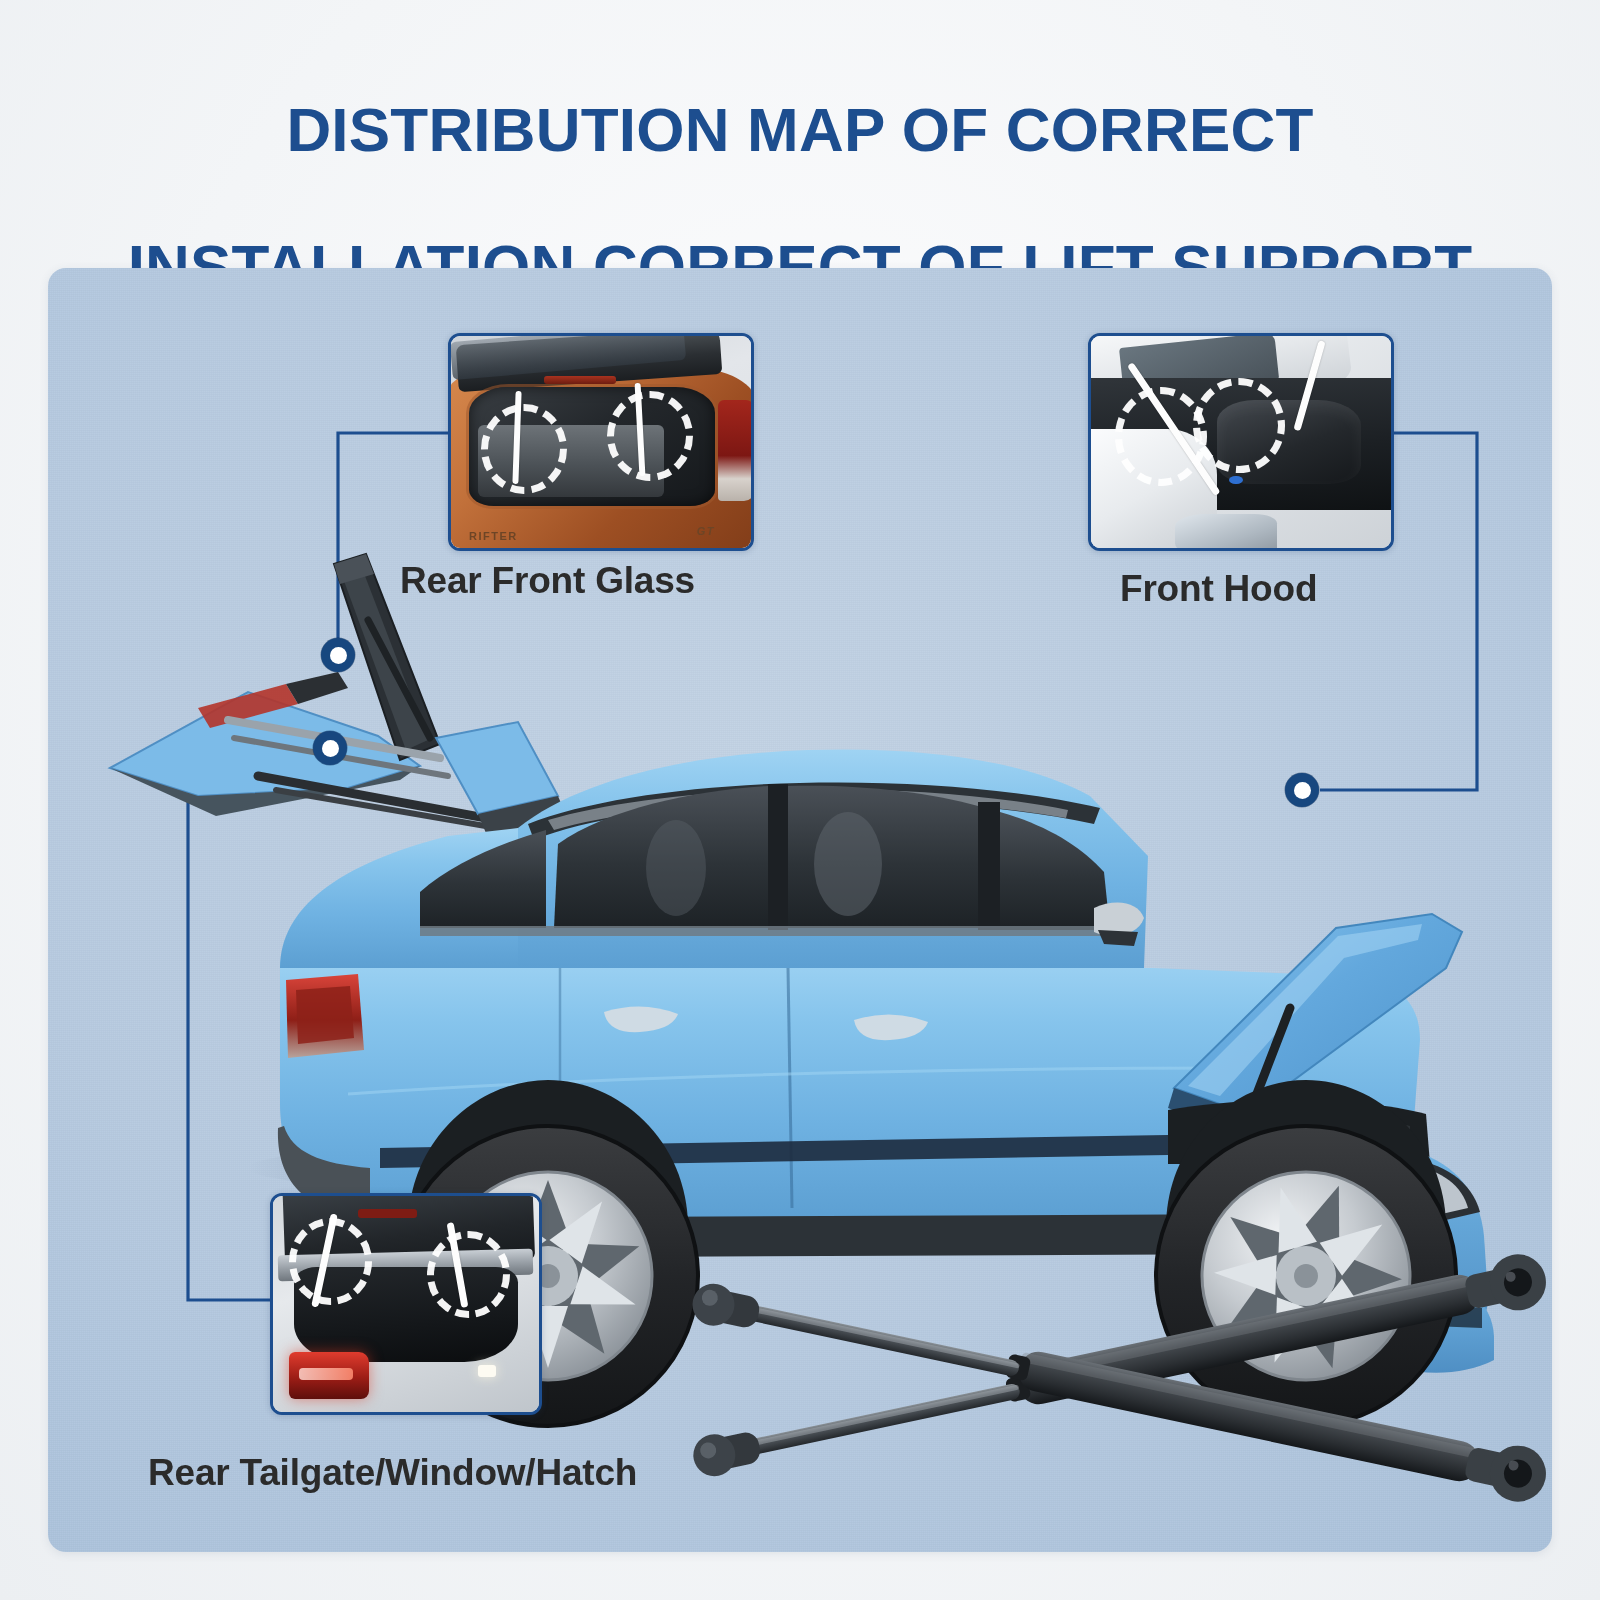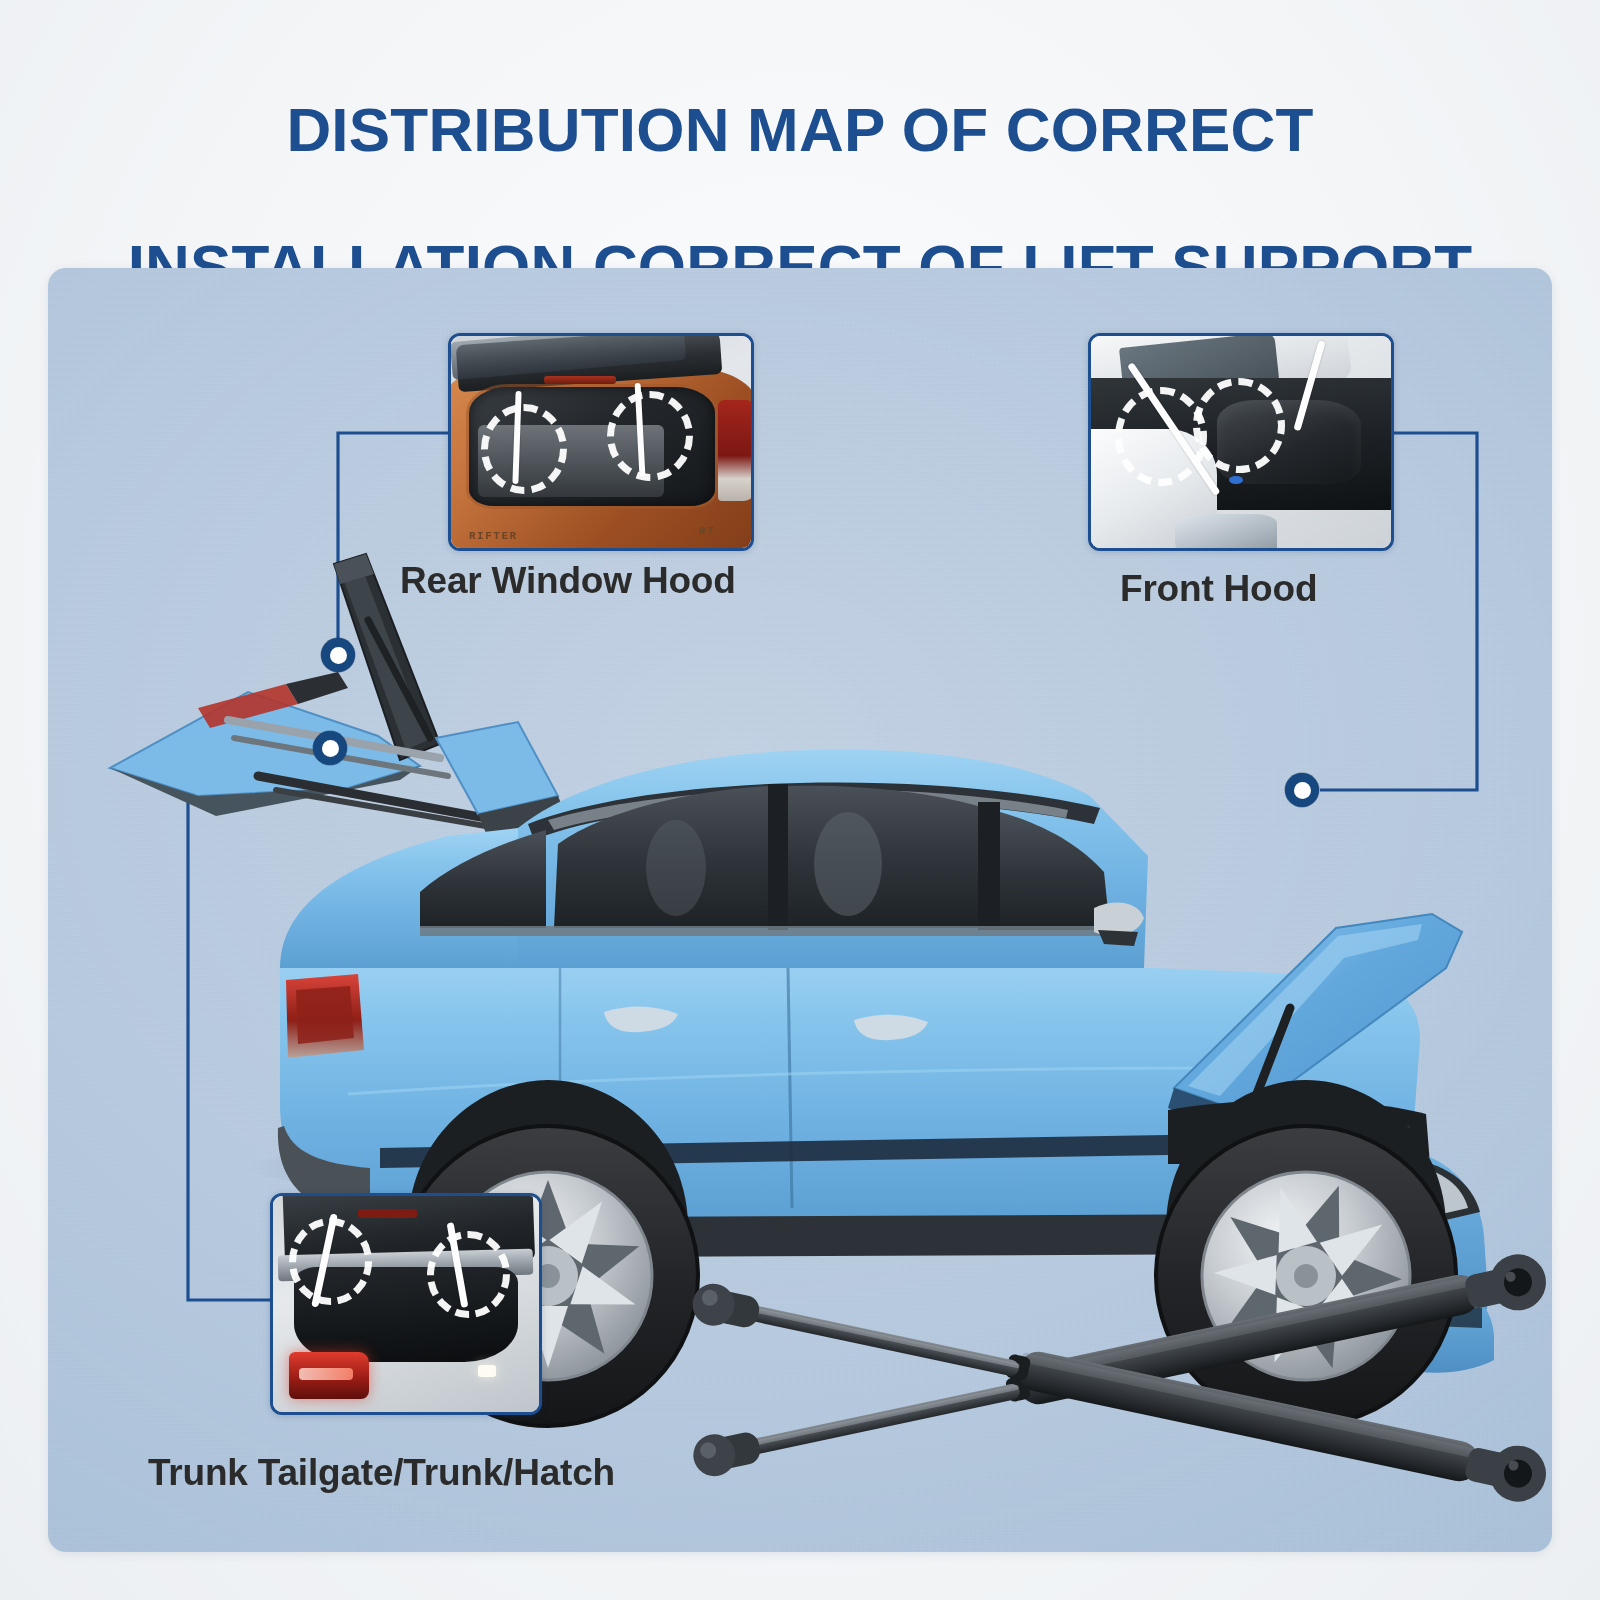--- a/index.html
+++ b/index.html
@@ -480,41 +480,41 @@
           <g transform="translate(900,180)">
             <rect x="-12" y="-17" width="40" height="34" rx="10" fill="#3a4045"></rect>
             <circle cx="40" cy="0" r="28" fill="#3a4045"></circle>
             <circle cx="40" cy="0" r="14" fill="#14171a"></circle>
             <circle cx="34" cy="-7" r="5" fill="#7b828a" opacity=".5"></circle>
           </g>
         </g>
       </svg>
     </div>
 
-    <div class="callout" style="left:400px;top:65px;width:300px;height:212px;font-family:Liberation Mono, monospace;">
+    <div class="callout" style="left:400px;top:65px;width:300px;height:212px;">
       <div class="ph">
         <div class="p1-bg"></div>
         <div class="p1-body"></div>
         <div class="p1-hatch"></div>
         <div class="p1-glasslid"></div>
         <div class="p1-brake"></div>
         <div class="p1-glassframe"></div>
         <div class="p1-inner"></div>
         <div class="p1-tail"></div>
         <div class="p1-txt" style="left:6%;bottom:3%;">RIFTER</div>
         <div class="p1-txt" style="right:12%;bottom:5%;font-style:italic;">GT</div>
 
         <div class="rod" style="left:21%;top:26%;width:6px;height:44%;transform:rotate(2deg);"></div>
         <div class="rod" style="left:62%;top:22%;width:6px;height:44%;transform:rotate(-3deg);"></div>
 
         <div class="ring" style="left:10%;top:32%;width:24%;height:36%;"></div>
         <div class="ring" style="left:52%;top:26%;width:24%;height:36%;"></div>
       </div>
     </div>
-    <div class="cap" style="left:352px;top:292px;">Rear Window Hood</div>
+    <div class="cap" style="left:352px;top:292px;">Rear Front Glass</div>
 
     <div class="callout" style="left:1040px;top:65px;width:300px;height:212px;">
       <div class="ph">
         <div class="p2-bg"></div>
         <div class="p2-hood"></div>
         <div class="p2-wind"></div>
         <div class="p2-bay"></div>
         <div class="p2-eng"></div>
         <div class="p2-cap" style="left:46%;top:66%;"></div>
         <div class="p2-fender"></div>
@@ -539,20 +539,20 @@
         <div class="p3-tail"></div>
         <div class="p3-led"></div>
 
         <div class="rod" style="left:18%;top:8%;width:7px;height:44%;transform:rotate(12deg);"></div>
         <div class="rod" style="left:68%;top:12%;width:7px;height:40%;transform:rotate(-10deg);"></div>
 
         <div class="ring" style="left:6%;top:10%;width:26%;height:34%;"></div>
         <div class="ring" style="left:58%;top:16%;width:26%;height:34%;"></div>
       </div>
     </div>
-    <div class="cap" style="left:100px;top:1184px;">Trunk Tailgate/Trunk/Hatch</div>
+    <div class="cap" style="left:100px;top:1184px;">Rear Tailgate/Window/Hatch</div>
 
     <div class="dot" style="left:273px;top:370px;"></div>
     <div class="dot" style="left:265px;top:463px;"></div>
     <div class="dot" style="left:1237px;top:505px;"></div>
 
   </div>
 </div>
 
 </body></html>

